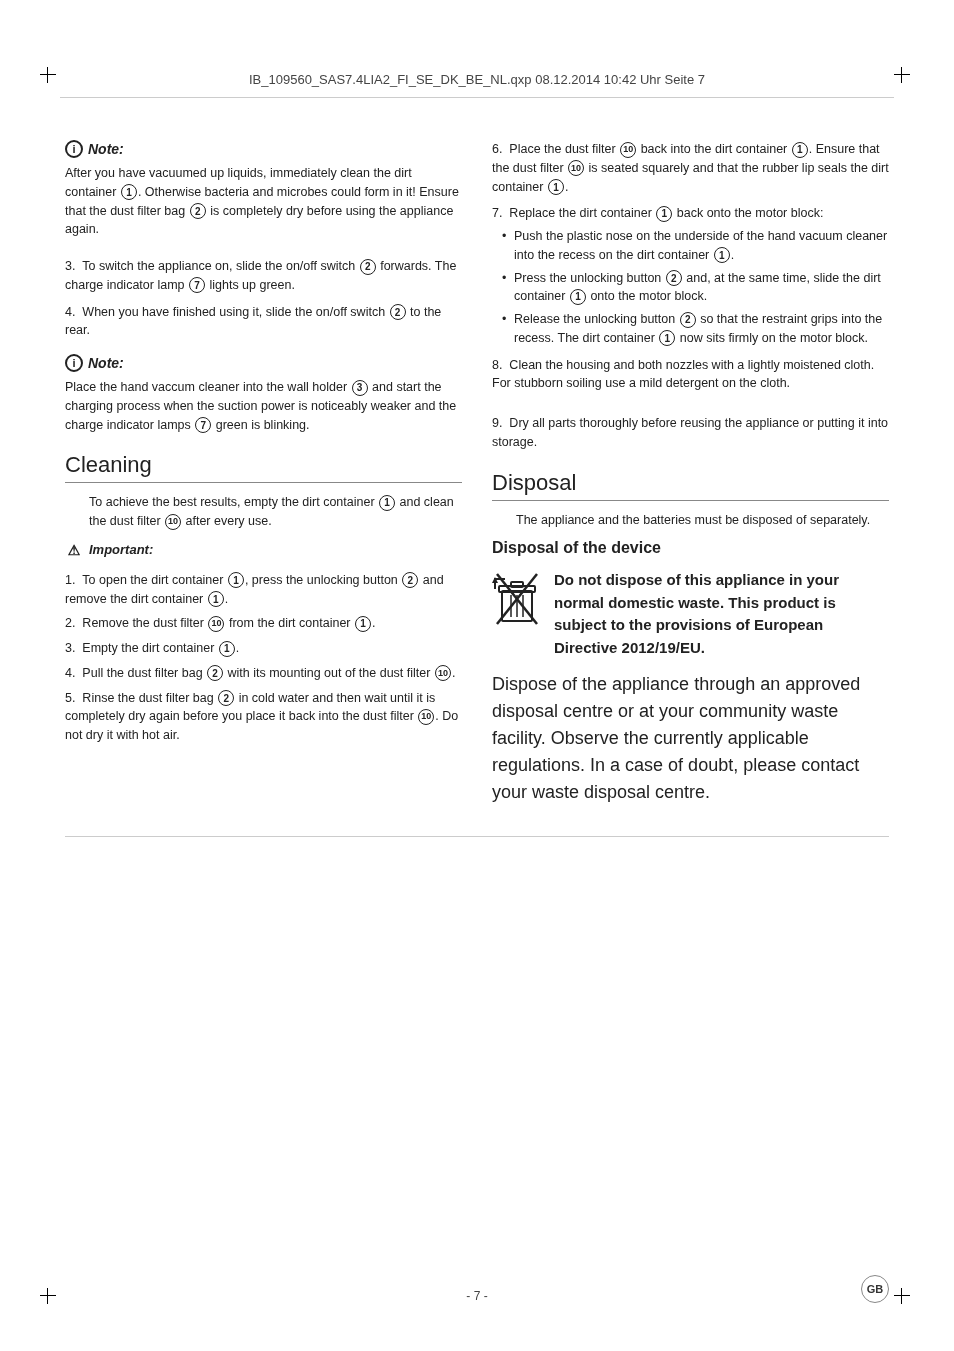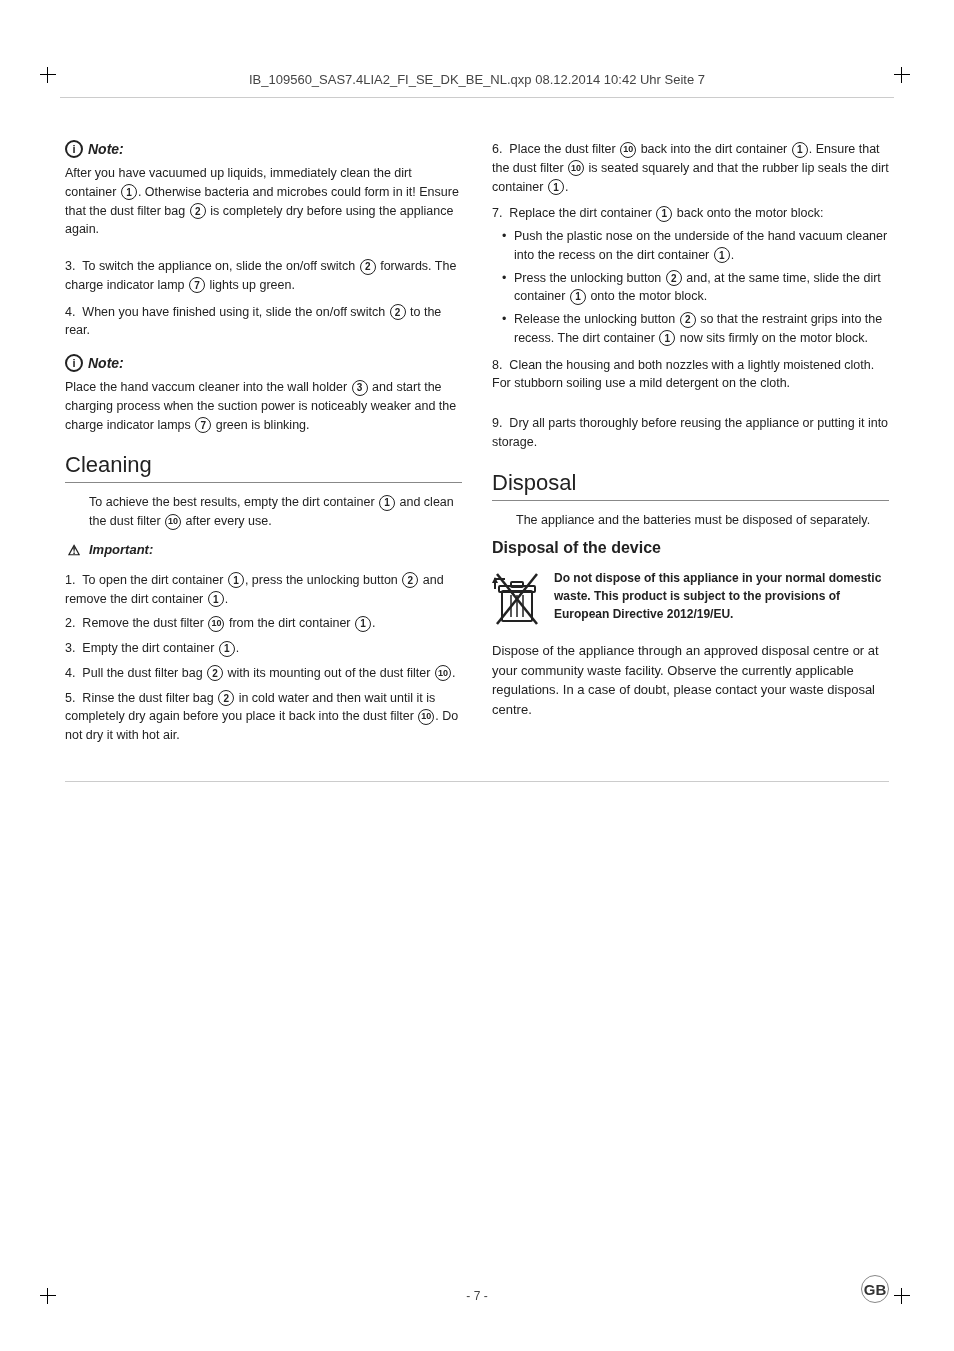--- a/index.html
+++ b/index.html
@@ -191,26 +191,26 @@
       align-items: flex-start;
       gap: 12px;
       margin: 12px 0;
     }
     .weee-icon {
       flex-shrink: 0;
       width: 50px;
       height: 60px;
     }
     .disposal-bold-text {
-      font-size: 12px;
+      font-size: 15px;
       font-weight: bold;
       line-height: 1.5;
     }
     .disposal-sub {
-      font-size: 13px;
+      font-size: 18px;
       line-height: 1.5;
       margin-top: 6px;
     }
     
     .sub-heading {
       font-size: 16px;
       font-weight: bold;
       margin-bottom: 6px;
       margin-top: 8px;
     }
@@ -219,21 +219,21 @@
       position: absolute;
       bottom: 60px;
       right: 65px;
       border: 1.5px solid #888;
       border-radius: 50%;
       width: 28px;
       height: 28px;
       display: flex;
       align-items: center;
       justify-content: center;
-      font-size: 15px;
+      font-size: 11px;
       font-weight: bold;
       color: #333;
     }
     
     .page-number {
       position: absolute;
       bottom: 60px;
       left: 50%;
       transform: translateX(-50%);
       font-size: 12px;

